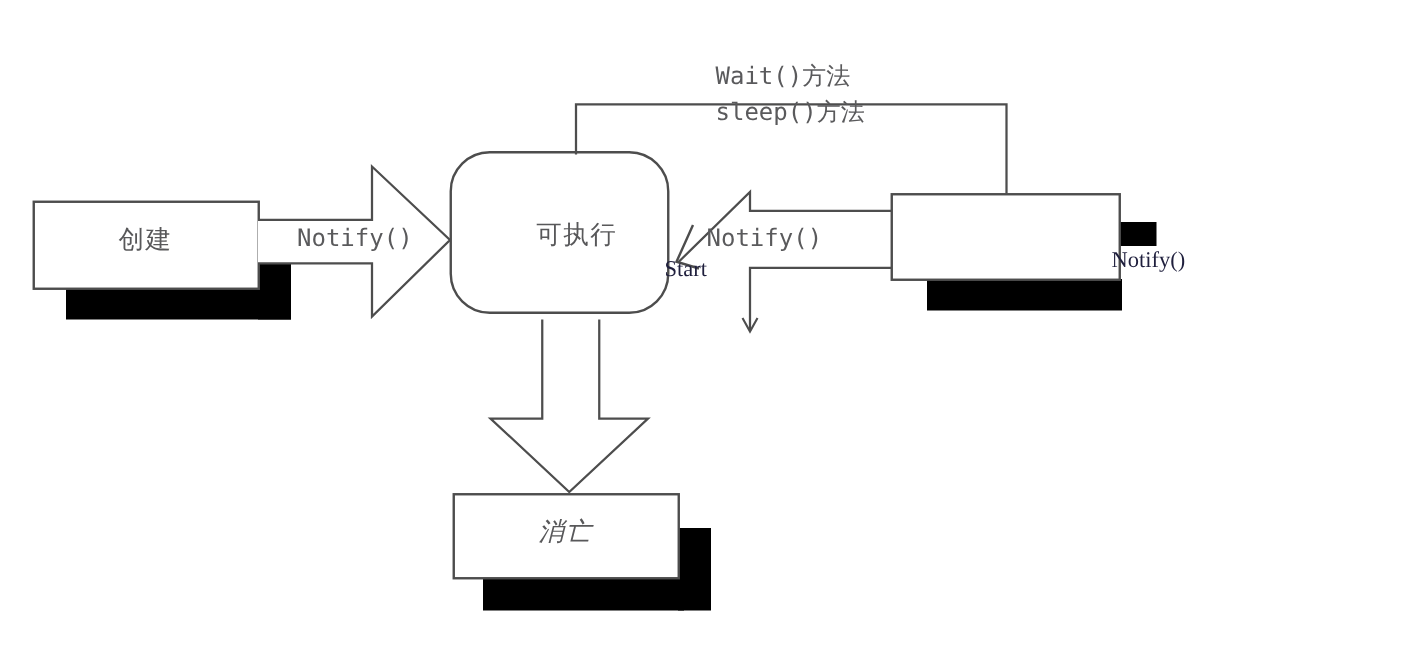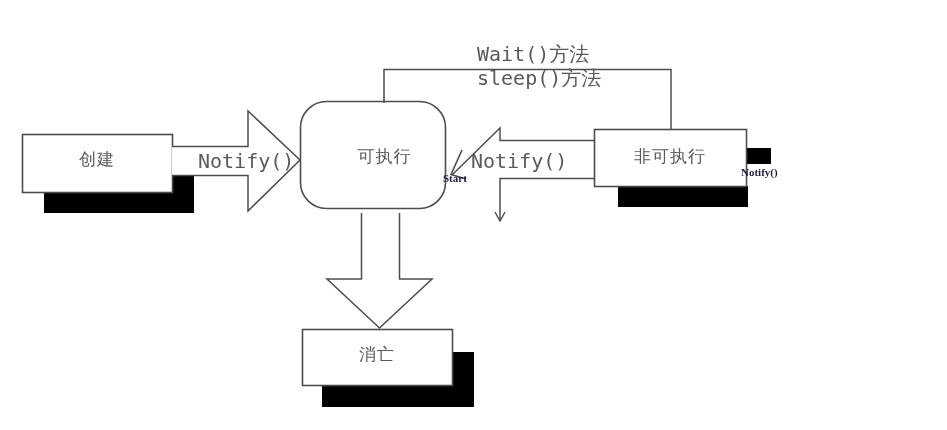--- a/index.html
+++ b/index.html
@@ -31,30 +31,30 @@
     font-size: 17px;
     letter-spacing: 1px;
     white-space: nowrap;
     text-align: center;
     pointer-events: none;
   }
   .edge-label {
     position: absolute;
     color: #5a5a5c;
     font-family: "DejaVu Sans Mono", monospace;
-    font-size: 20px;
+    font-size: 16px;
     white-space: nowrap;
     pointer-events: none;
   }
   .edge-label-serif {
     position: absolute;
     color: #1f1f3d;
     font-family: "Liberation Serif", serif;
-    font-weight: bold;
-    font-size: 11px;
+    font-weight: normal;
+    font-size: 15px;
     white-space: nowrap;
     pointer-events: none;
   }
 </style>
 </head>
 <body>
 
 <div id="diagram-canvas">
 
   <svg id="diagram-svg" viewBox="0 0 947 430" xmlns="http://www.w3.org/2000/svg">
@@ -87,23 +87,22 @@
     <path d="M 361.5,213 L 361.5,279 L 327,279 L 379.5,328 L 432,279 L 399.5,279 L 399.5,213" fill="#ffffff" stroke="#4d4d4d" stroke-width="1.5" stroke-linejoin="miter"></path>
 
     <rect x="302.5" y="329.5" width="150" height="56" fill="#ffffff" stroke="#4d4d4d" stroke-width="1.6"></rect>
 
   </svg>
 
   <div class="node-label" style="left:22px; top:148px; width:150px;">创建</div>
 
   <div class="node-label" style="left:312px; top:145px; width:145px;">可执行</div>
 
-  <div class="node-label" style="left:594px; top:145px; width:152px;">非可执行</div>
 
-  <div class="node-label" style="left:302px; top:343px; width:150px;">消亡</div>
+  <div class="node-label" style="left:302px; top:343px; width:150px;font-style:italic;">消亡</div>
 
   <div class="edge-label" style="left:198px; top:149px;">Notify()</div>
 
   <div class="edge-label" style="left:477px; top:41px;">Wait()方法</div>
 
   <div class="edge-label" style="left:477px; top:65px;text-align:center;">sleep()方法</div>
 
   <div class="edge-label" style="left:471px; top:149px;">Notify()</div>
 
   <div class="edge-label-serif" style="left:443px; top:172px;">Start</div>

